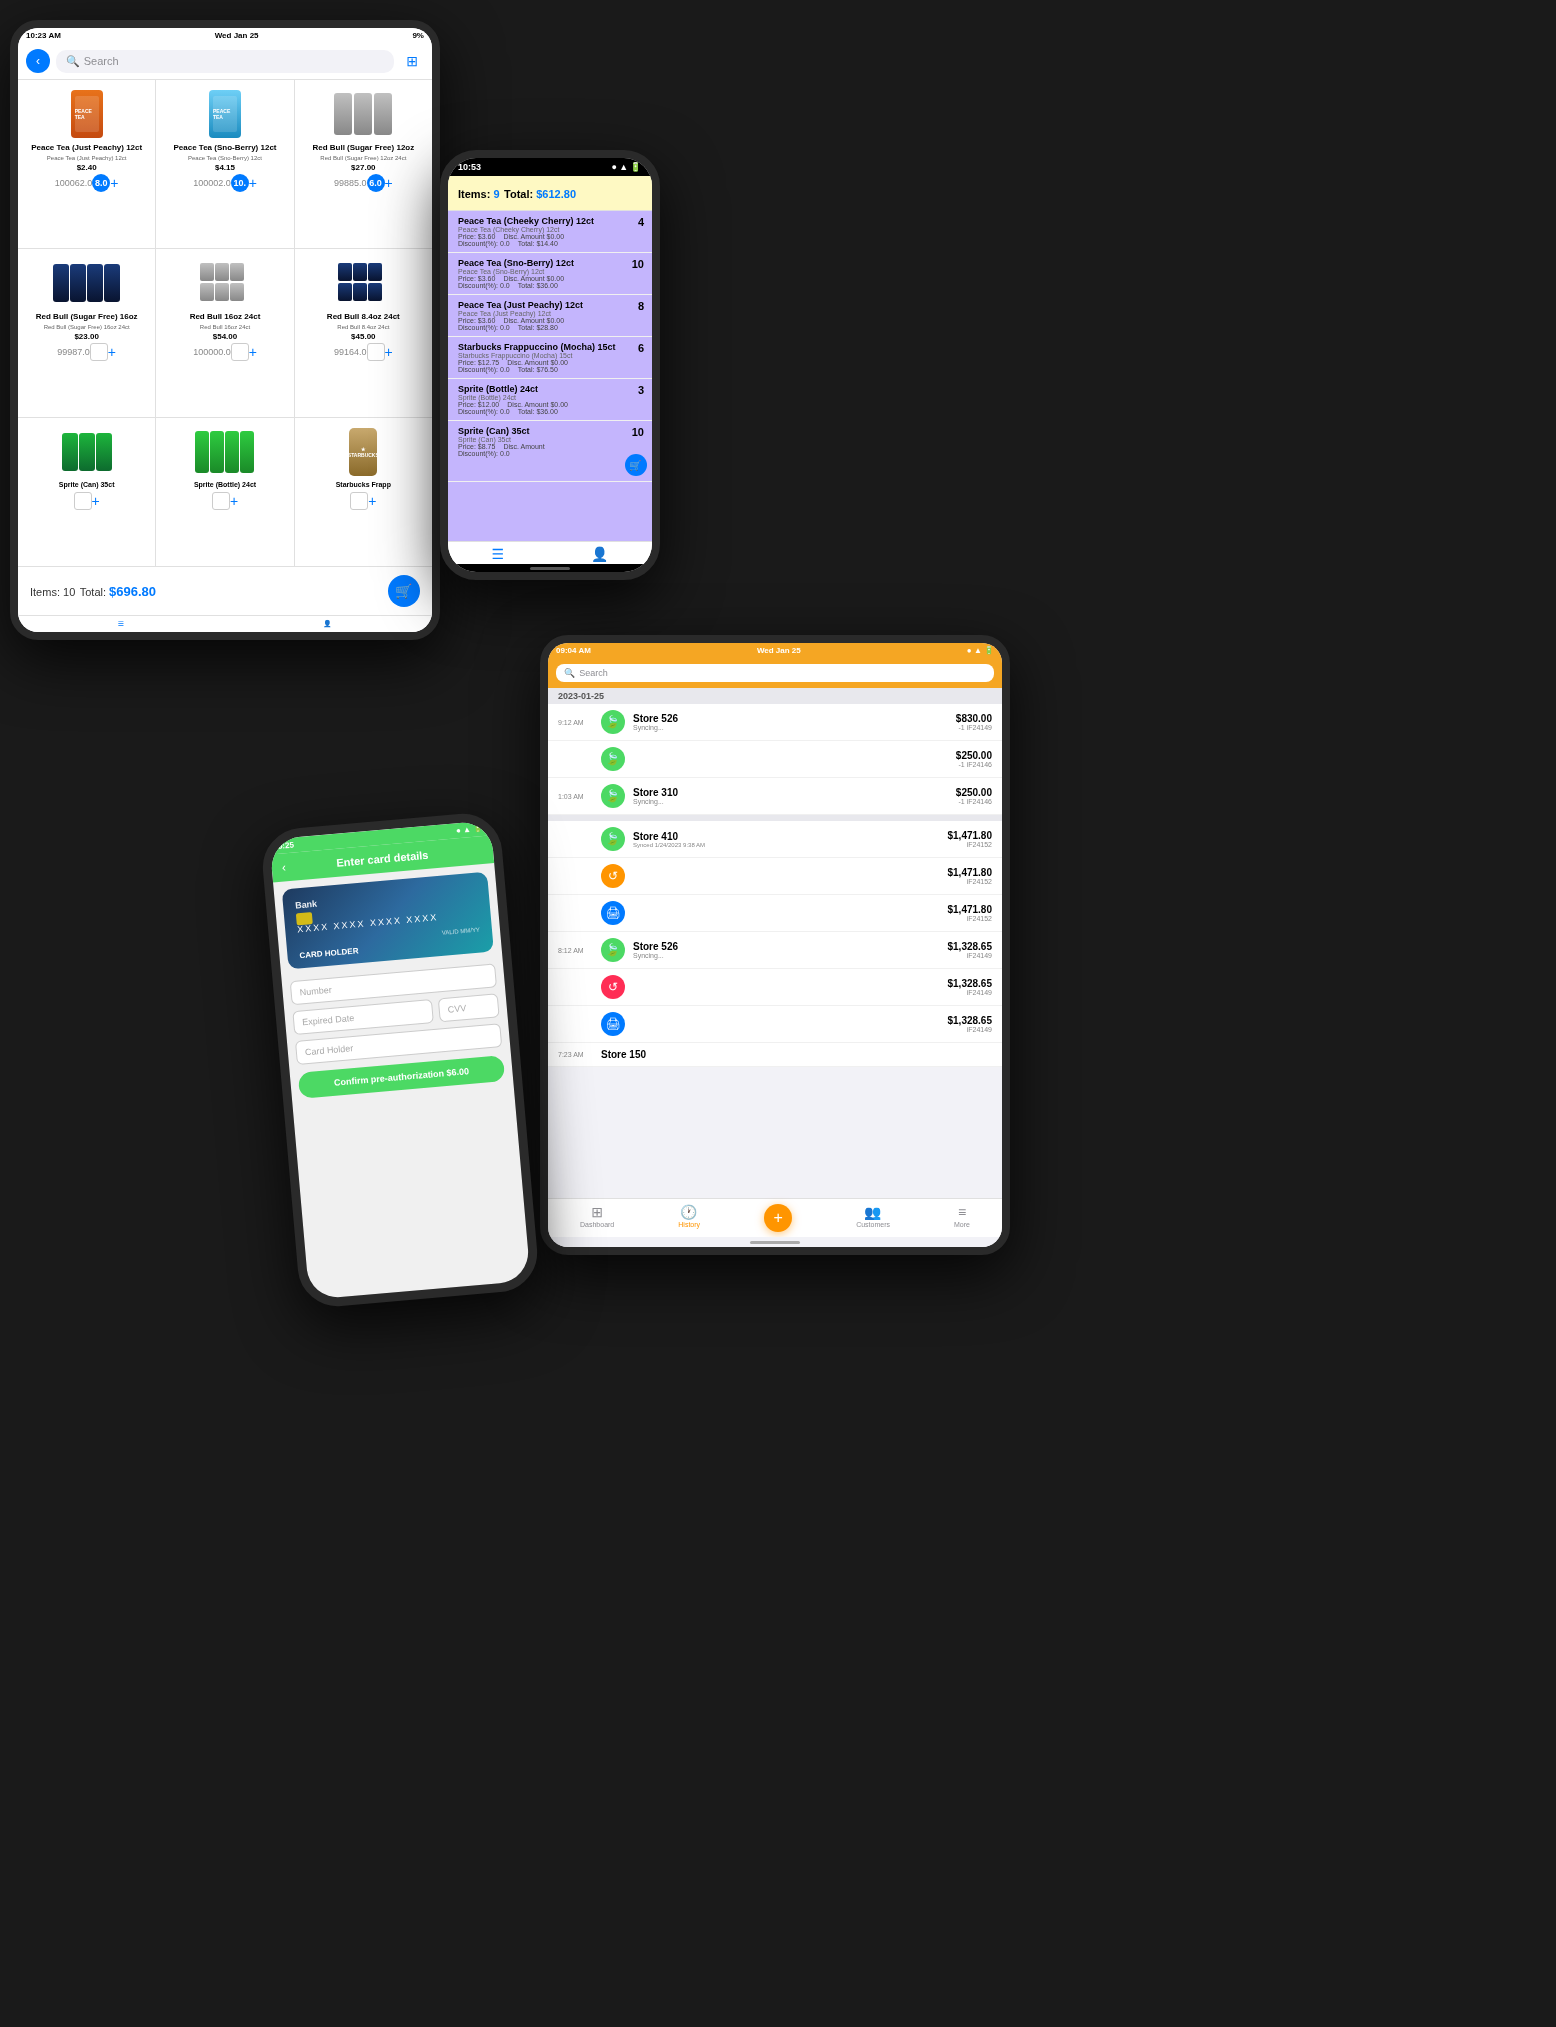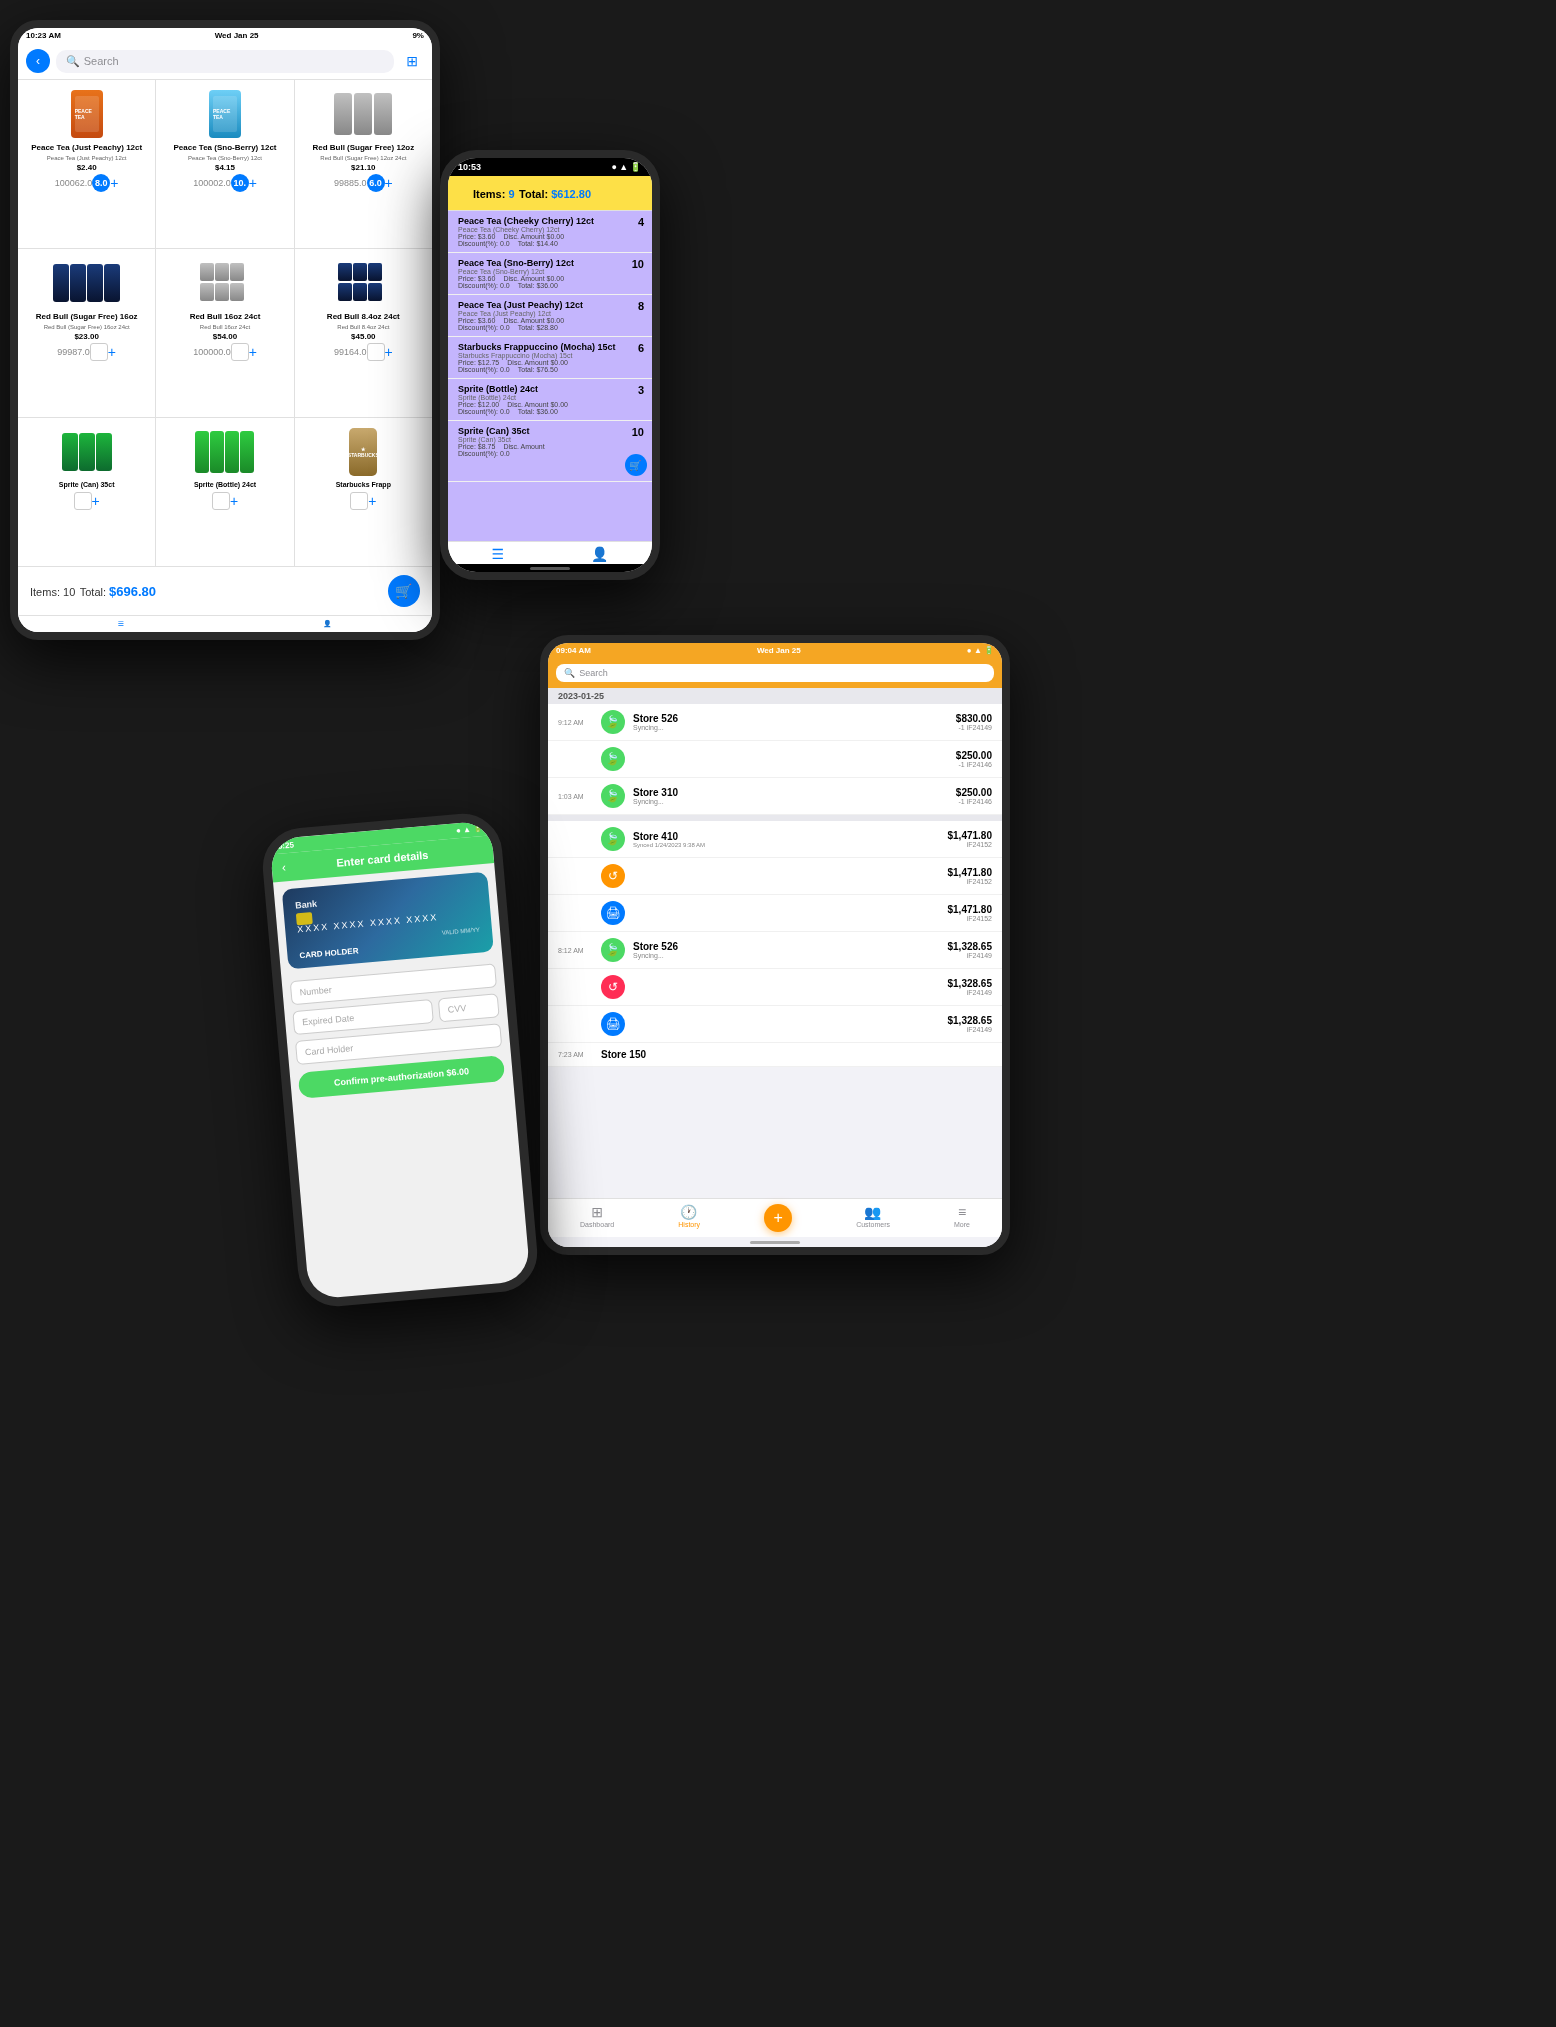--- a/index.html
+++ b/index.html
@@ -263,22 +263,22 @@
       display: flex;
       flex-direction: column;
       align-items: center;
       font-size: 7px;
       color: #8e8e93;
     }
     .tab-item.active { color: #007aff; }
 
     
     .order-header {
-      background: #fde047;
-      padding: 8px 25px;
+      background: #fef9c3;
+      padding: 8px 10px;
       border-bottom: 1px solid #e0e0e0;
     }
     .order-header-text {
       font-size: 11px;
       font-weight: 700;
       color: #000;
     }
     .order-items {
       flex: 1;
       overflow: hidden;
@@ -585,21 +585,21 @@
       <div class="product-cell">
         <div class="product-img">
           <div style="display:flex;gap:2px;">
             <div style="background:linear-gradient(180deg,#c0c0c0,#888);border-radius:3px;width:18px;height:42px;"></div>
             <div style="background:linear-gradient(180deg,#c0c0c0,#888);border-radius:3px;width:18px;height:42px;"></div>
             <div style="background:linear-gradient(180deg,#c0c0c0,#888);border-radius:3px;width:18px;height:42px;"></div>
           </div>
         </div>
         <div class="product-name">Red Bull (Sugar Free) 12oz</div>
         <div class="product-sub">Red Bull (Sugar Free) 12oz 24ct</div>
-        <div class="product-price">$21.10</div>
+        <div class="product-price">$27.00</div>
         <div class="product-controls">
           <span class="product-qty">99885.0</span>
           <span class="qty-badge">6.0</span>
           <span class="add-btn">+</span>
         </div>
       </div>
 
       <div class="product-cell">
         <div class="product-img">
           <div style="display:flex;gap:1px;">

